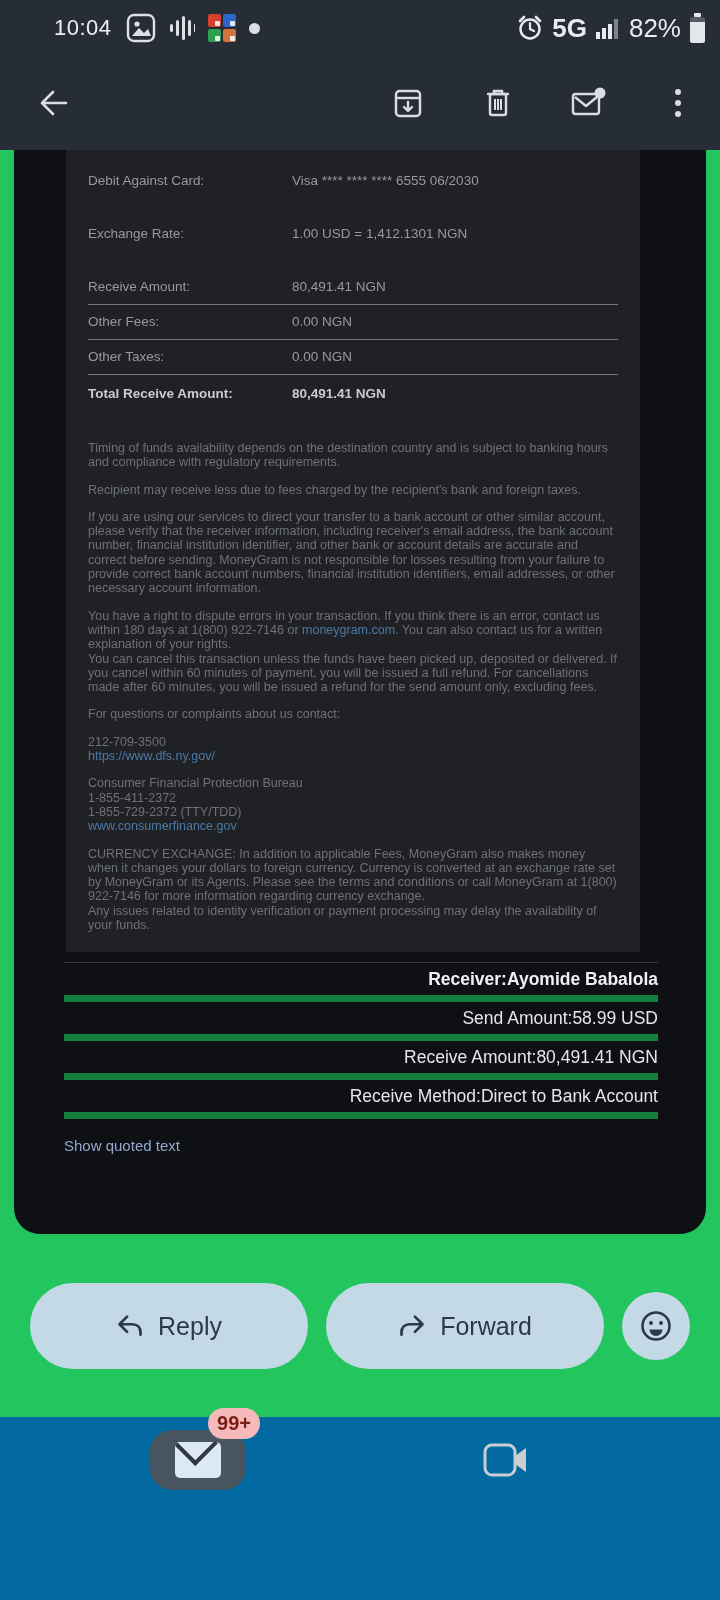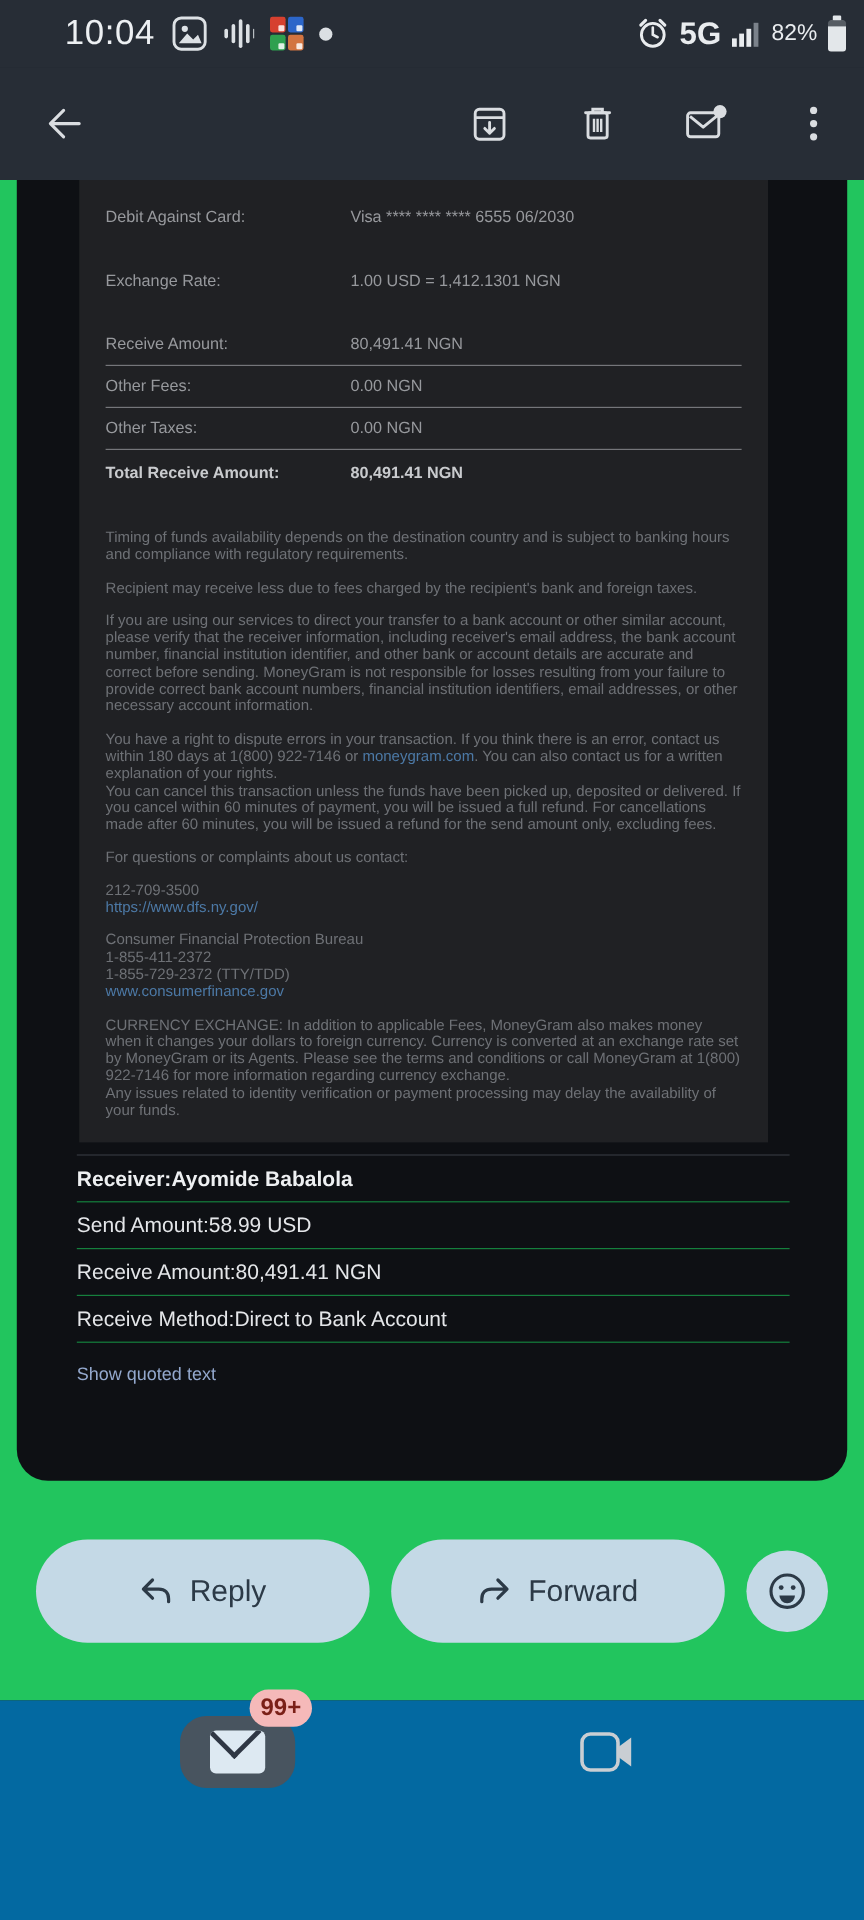--- a/index.html
+++ b/index.html
@@ -13,26 +13,26 @@
   }
   svg { display:block; }
 
   
   .status-bar {
     position:absolute; top:0; left:0; right:0; height:56px;
     background:#272d36;
     display:flex; align-items:center;
     padding:0 14px 0 54px;
   }
-  .sb-time { font-size:29px; color:#edf0f3; letter-spacing:.5px; }
+  .sb-time { font-size:22px; color:#edf0f3; letter-spacing:.5px; }
   .sb-left { display:flex; align-items:center; gap:13px; margin-left:14px; }
   .sb-spacer { flex:1; }
   .sb-right { display:flex; align-items:center; gap:8px; }
   .sb-net { font-size:26px; font-weight:bold; color:#e9ecef; }
-  .sb-batt-txt { font-size:19px; color:#e9ecef; }
+  .sb-batt-txt { font-size:26px; color:#e9ecef; }
   .office-grid { width:28px; height:28px; display:grid; grid-template-columns:13px 13px; grid-template-rows:13px 13px; gap:2px; }
   .office-grid span { border-radius:2px; position:relative; }
   .office-grid span::after { content:""; position:absolute; right:1px; bottom:1px; width:5px; height:5px; background:rgba(255,255,255,.85); border-radius:1px; }
   .notif-dot { width:11px; height:11px; border-radius:50%; background:#dbdfe3; }
 
   
   .toolbar {
     position:absolute; top:56px; left:0; right:0; height:94px;
     background:#272d36;
     display:flex; align-items:center;
@@ -57,22 +57,22 @@
   .qrow .qv { flex:1; }
   .qrow.sp { margin-bottom:19px; }
   .qrow.div { border-bottom:1px solid #75767a; }
   .qrow.total { font-weight:bold; color:#c9cbce; padding-top:11px; }
   .fineprint { margin-top:30px; font-size:12.5px; line-height:14.3px; color:#6e7176; }
   .fineprint p { margin:0 0 13px 0; }
   .qlink { color:#4c79a6; text-decoration:none; }
 
   .summary { margin:10px 48px 0 50px; border-top:1px solid #34383f; }
   .srow {
-    display:flex; justify-content:flex-start; align-items:center;
-    height:39px; border-bottom:1px solid #15803d;
+    display:flex; justify-content:flex-end; align-items:center;
+    height:39px; border-bottom:7px solid #15803d;
     font-size:17.5px; color:#e4e6e9;
   }
   .srow.bold .sl, .srow.bold .sv { font-weight:bold; color:#eef0f2; }
   .show-quoted { display:inline-block; margin:18px 0 0 50px; font-size:15px; color:#93a8cd; cursor:pointer; }
 
   
   .actions-row {
     position:absolute; top:1283px; left:30px; right:30px; height:86px;
     display:flex; align-items:center; gap:18px;
   }

